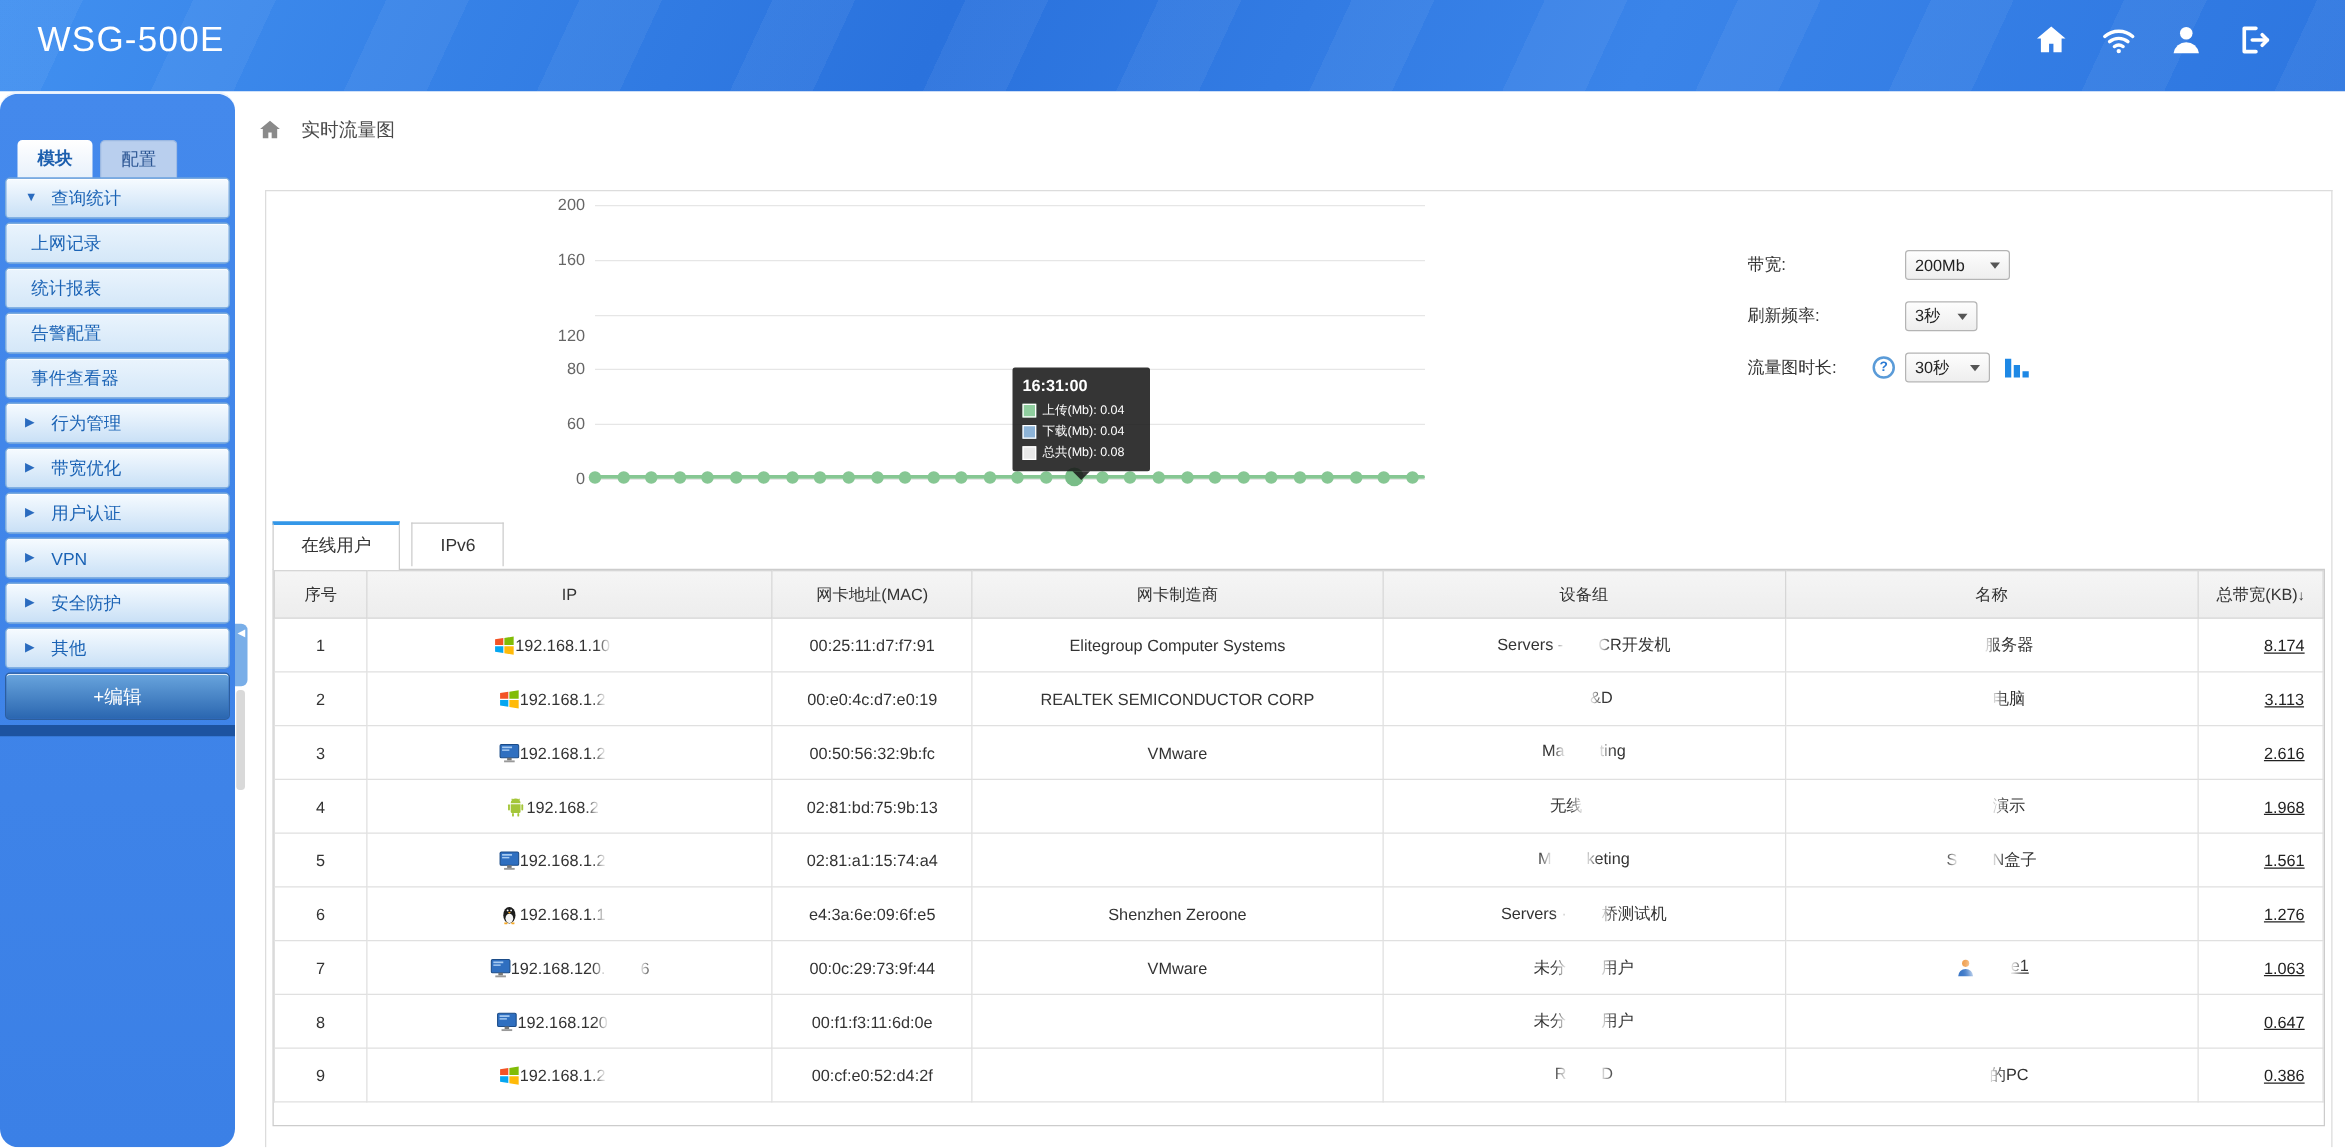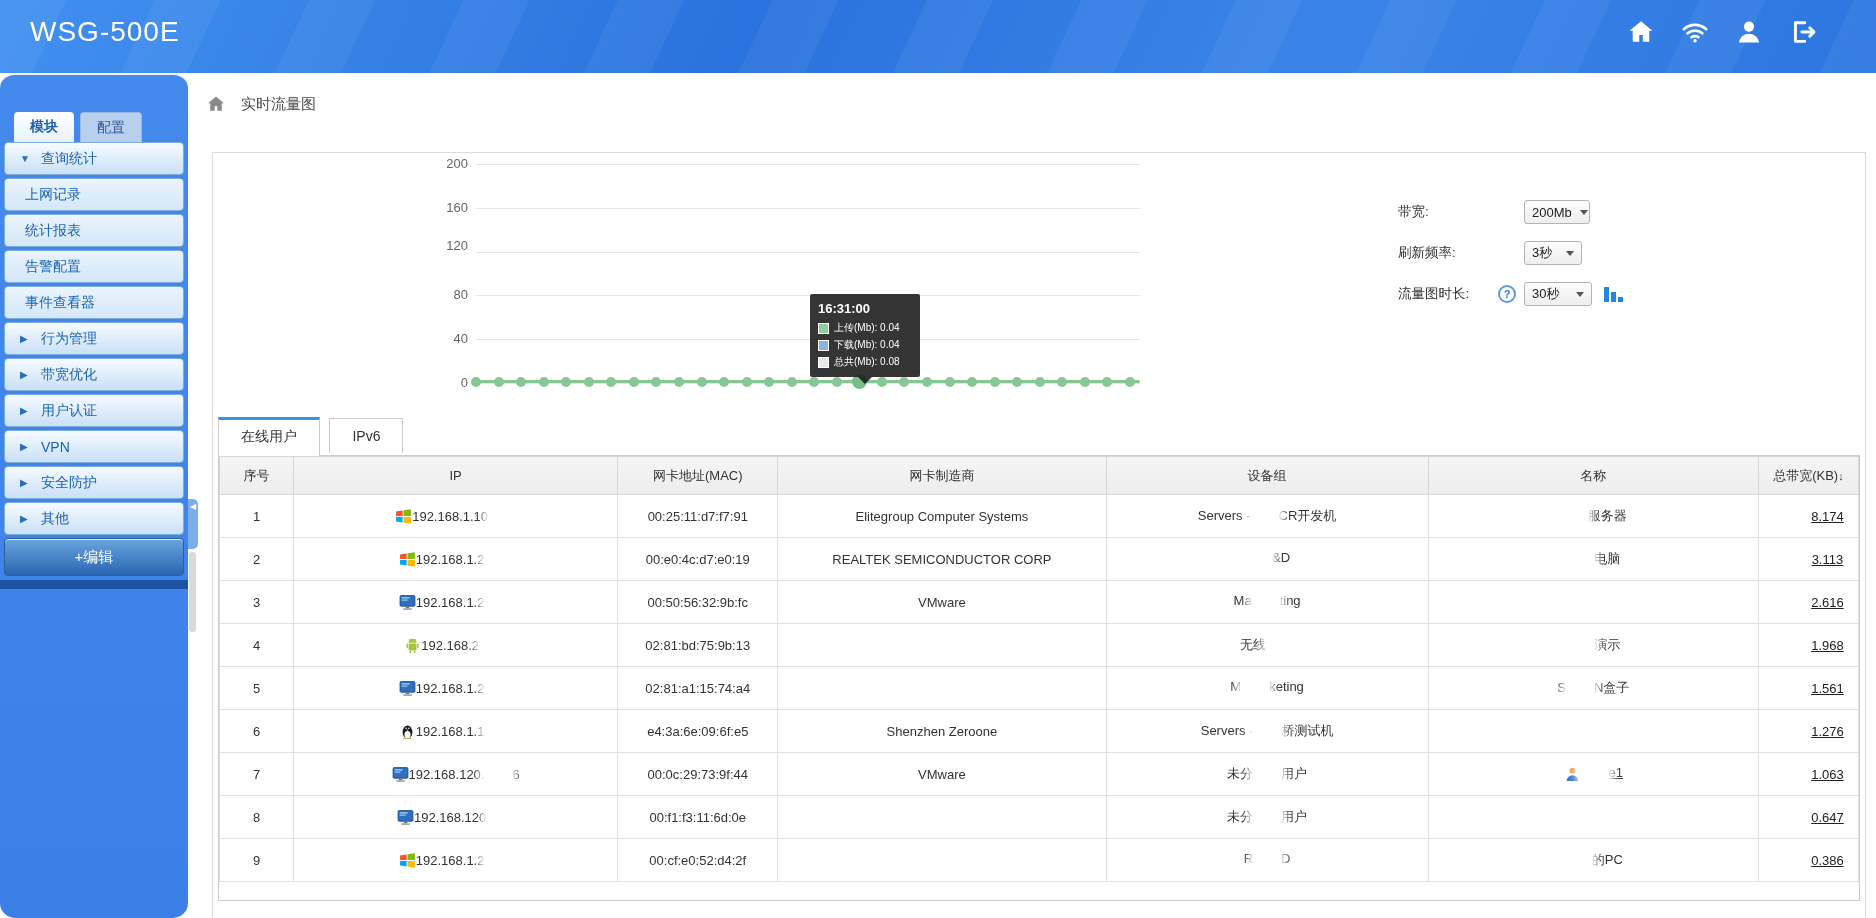--- a/index.html
+++ b/index.html
@@ -195,25 +195,25 @@
       </svg>
     <span class="bc-label">实时流量图</span>
   </div>
 
   <div class="panel"></div>
 
   <div class="chart-layer" id="chartLayer">
       <div class="gridline" style="top: 383px;"></div>
       <div class="ytick" style="top: 375px;">0</div>
       <div class="gridline" style="top: 339.2px;"></div>
-      <div class="ytick" style="top: 331.2px;">40</div>
+      <div class="ytick" style="top: 331.2px;">60</div>
       <div class="gridline" style="top: 295.4px;"></div>
       <div class="ytick" style="top: 287.4px;">80</div>
       <div class="gridline" style="top: 251.6px;"></div>
-      <div class="ytick" style="top: 238px;">120</div>
+      <div class="ytick" style="top: 261px;">120</div>
       <div class="gridline" style="top: 207.8px;"></div>
       <div class="ytick" style="top: 199.8px; text-align: right;">160</div>
       <div class="gridline" style="top: 164px;"></div>
       <div class="ytick" style="top: 156px;">200</div>
       <div class="flatline"></div>
       <div class="dot" style="left: 471px;"></div>
       <div class="dot" style="left: 493.552px;"></div>
       <div class="dot" style="left: 516.103px;"></div>
       <div class="dot" style="left: 538.655px;"></div>
       <div class="dot" style="left: 561.207px;"></div>
@@ -256,21 +256,21 @@
     <div class="tt-row">
         <span class="tt-sw" id="sw2" style="background: rgb(232, 232, 232);"></span>
         <span>总共(Mb): 0.08</span>
       </div>
   </div>
 
   <div class="controls">
     <div class="crow">
       <span class="clabel">带宽:</span>
       <span class="qspace"></span>
-      <span class="sel" style="width:66px">
+      <span class="sel" style="width:84px">
         <span>200Mb</span>
           <span class="caret"></span>
       </span>
     </div>
     <div class="crow">
       <span class="clabel">刷新频率:</span>
       <span class="qspace"></span>
       <span class="sel" style="width:58px">
         <span>3秒</span>
           <span class="caret"></span>

